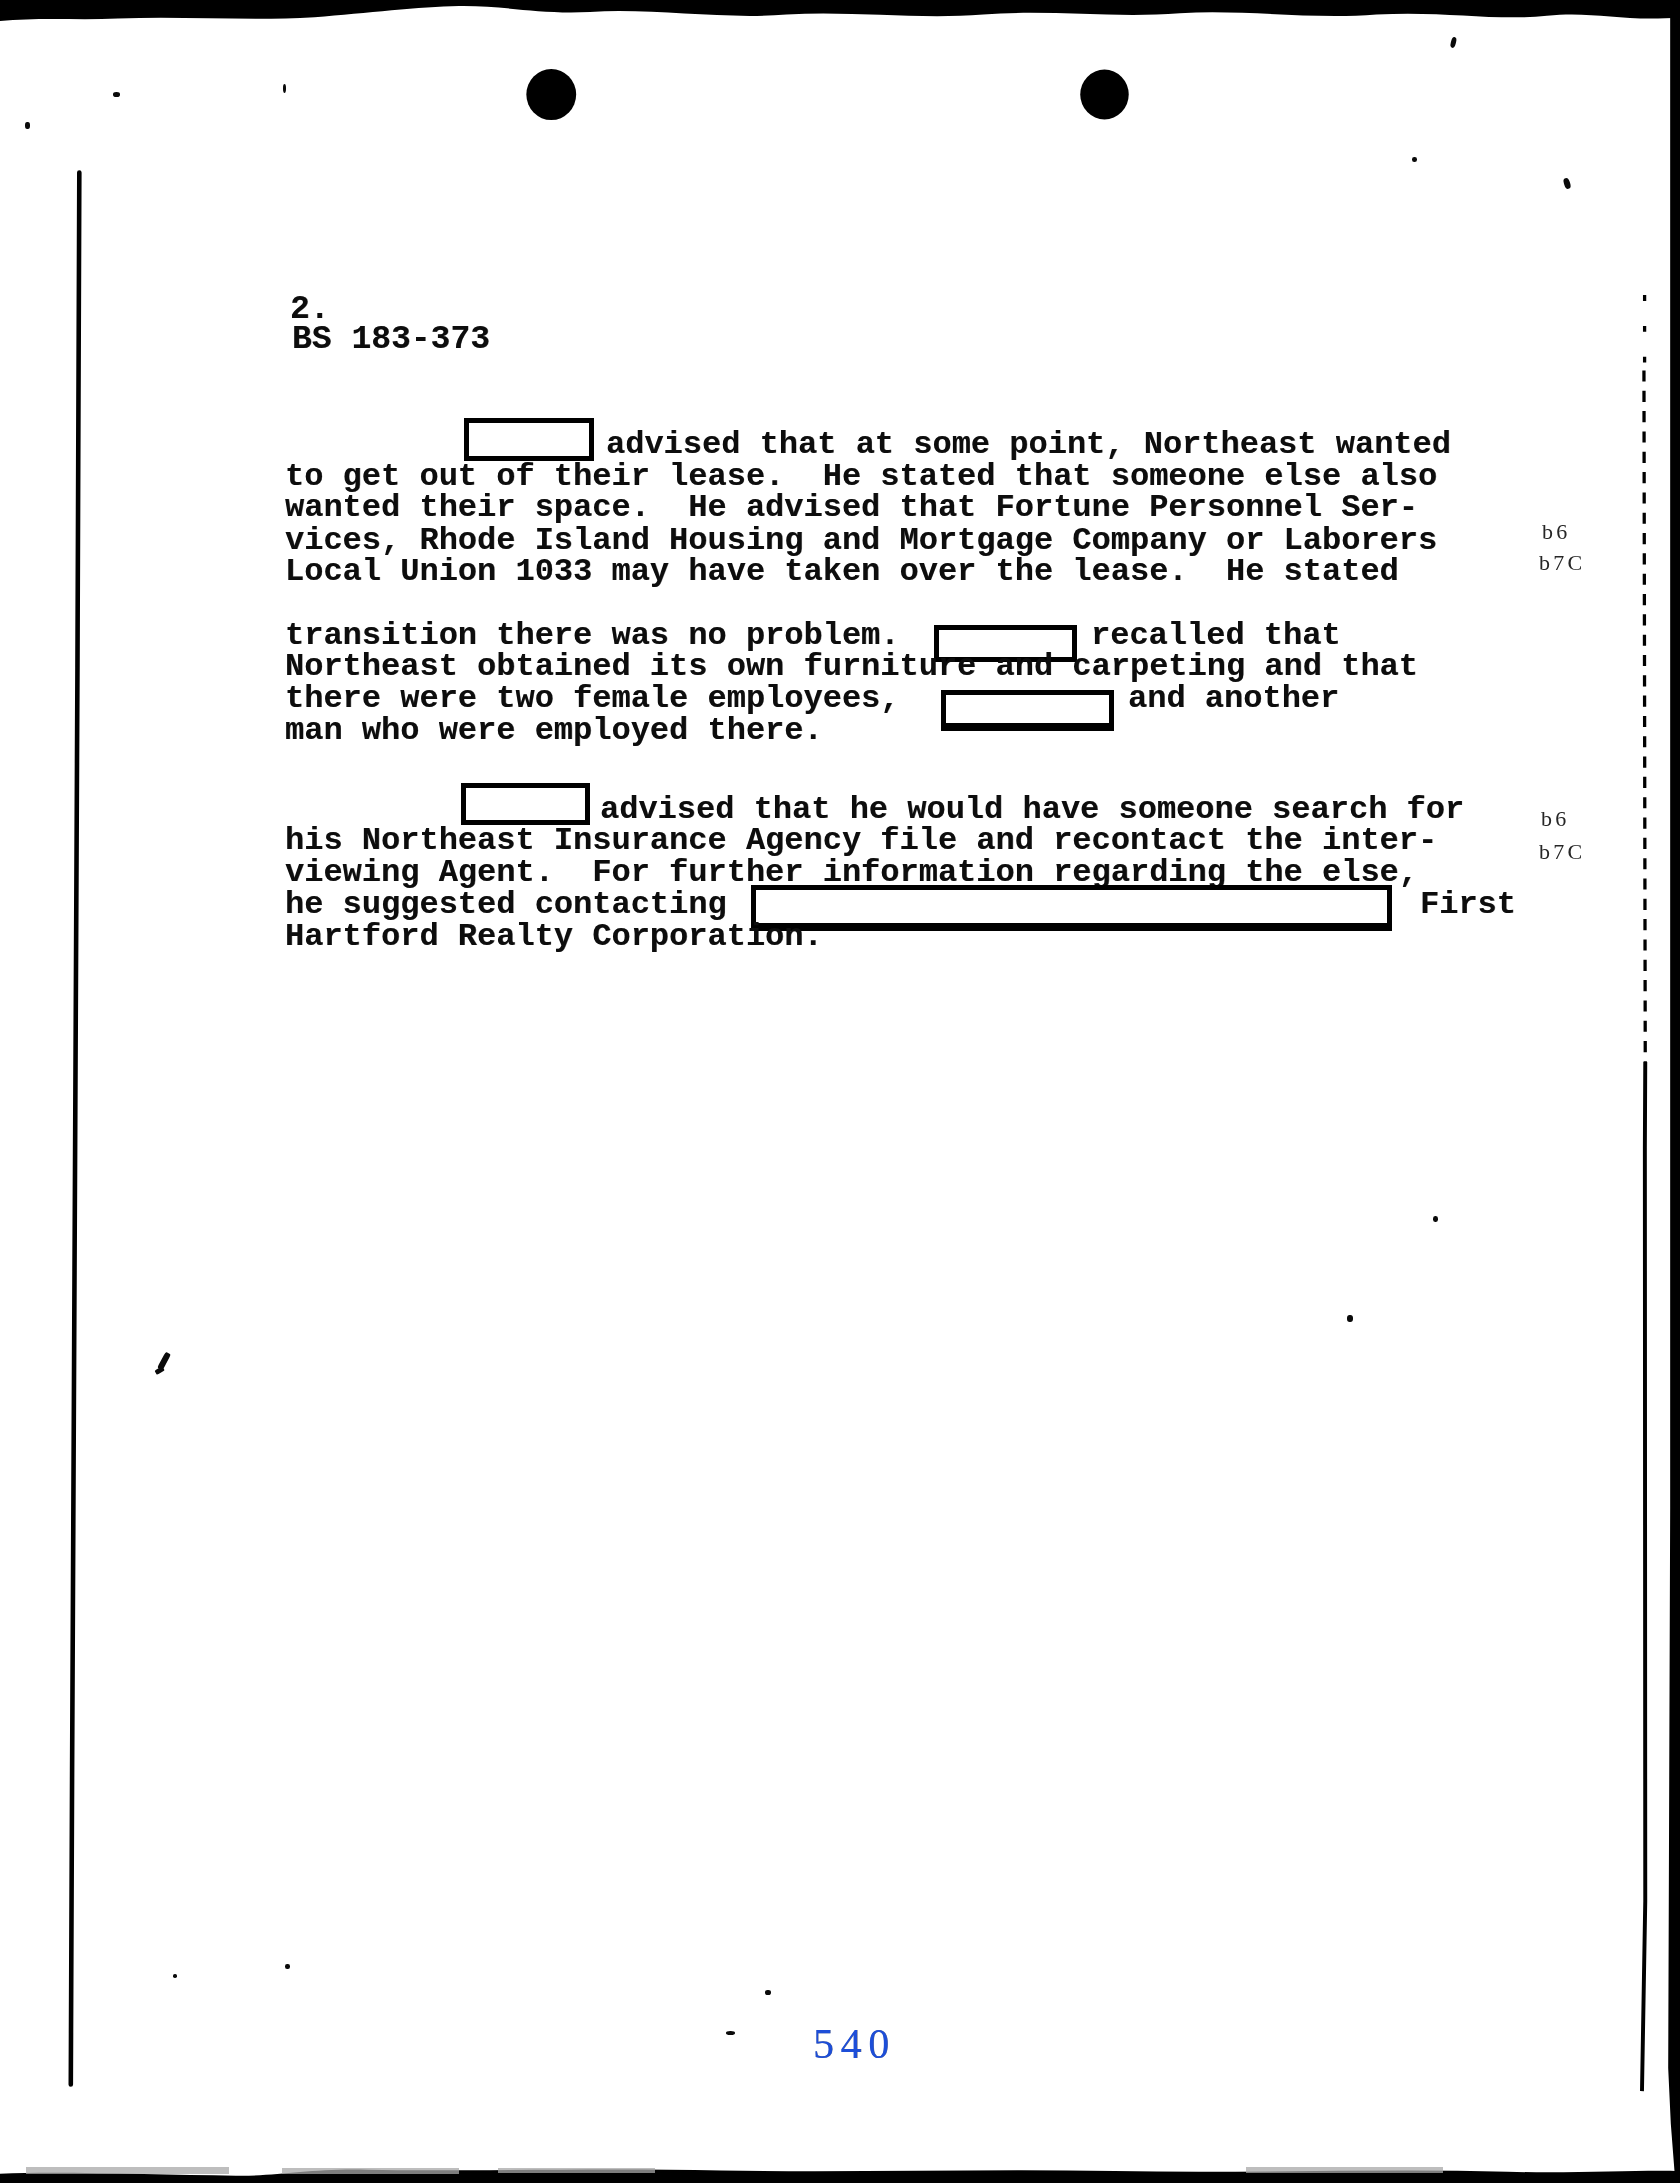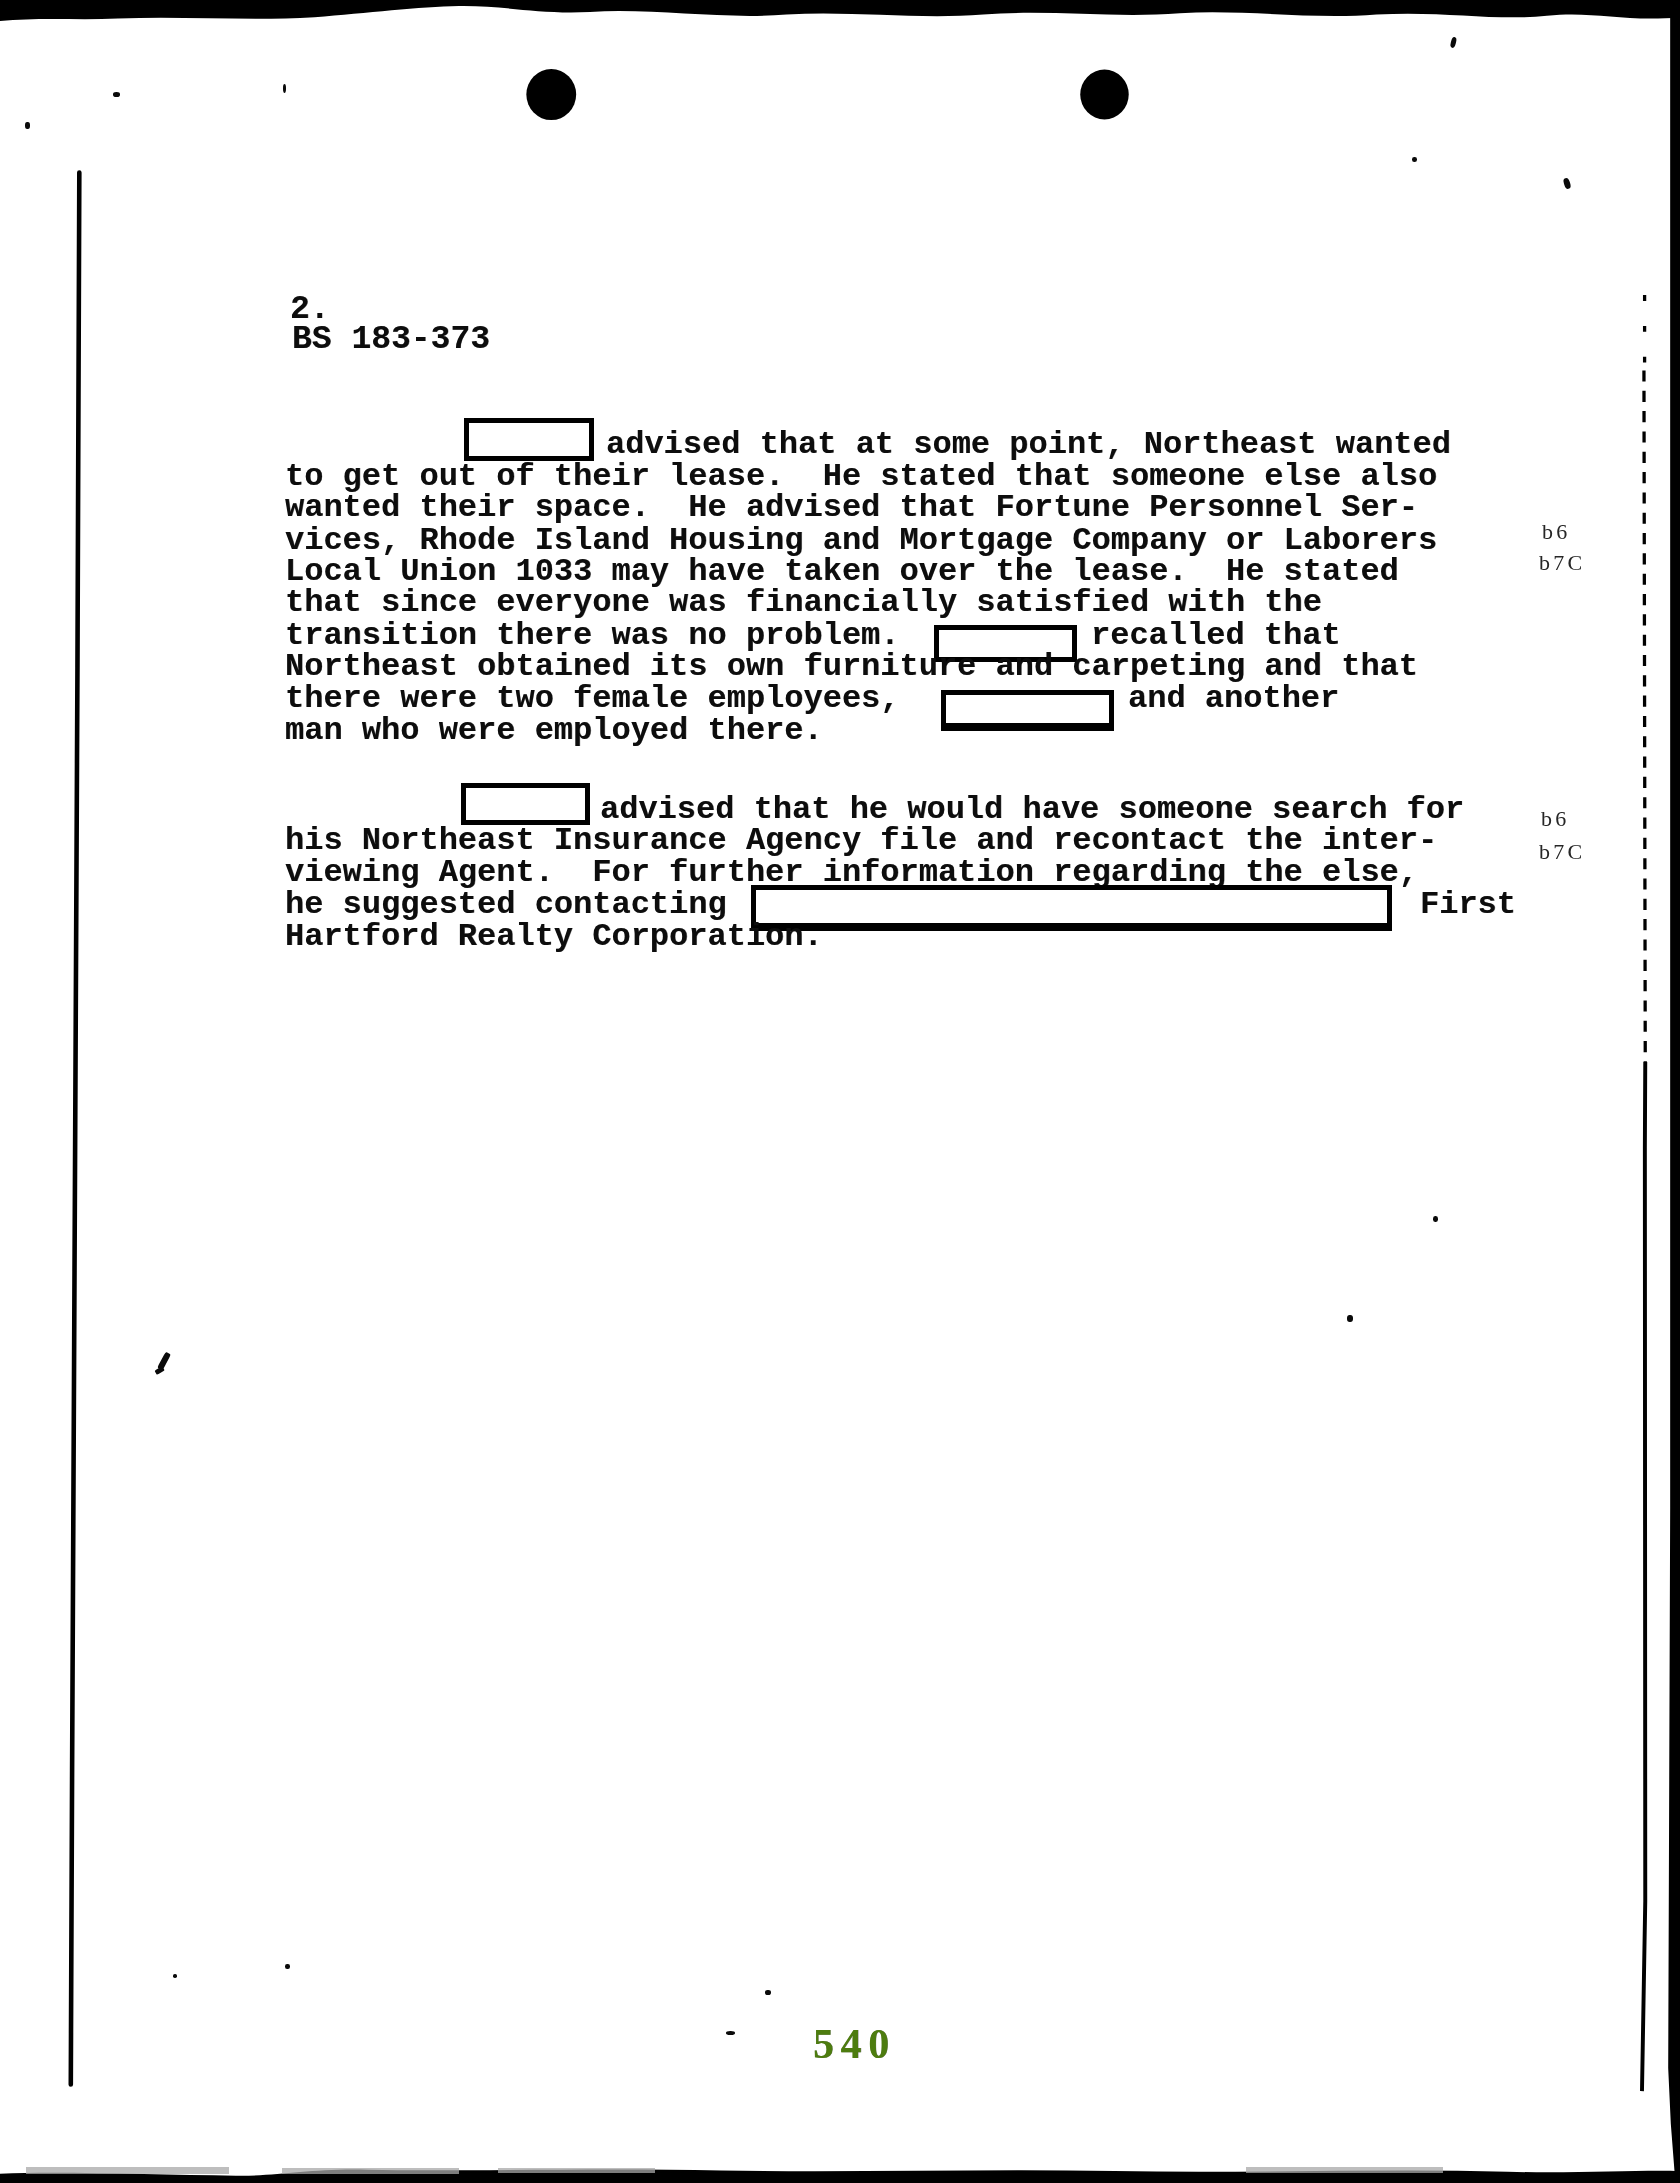--- a/index.html
+++ b/index.html
@@ -34,25 +34,25 @@
     font-weight:normal;
     font-size:22px;
     line-height:30px;
     letter-spacing:3.3px;
     color:#262626;
     white-space:pre;
   }
   .stamp{
     position:absolute;
     font-family:"Liberation Serif", serif;
-    font-weight:bold;
+    font-weight:normal;
     font-size:42px;
     line-height:42px;
     letter-spacing:6.6px;
-    color:#4d7c0f;
+    color:#1d4ed8;
     text-shadow:0.3px 0.3px 0 rgba(0,0,0,0.5);
   }
   .speck{
     position:absolute;
     background:#0a0a0a;
     border-radius:45%;
   }
   .smudge{
     position:absolute;
     background:#a8a8a8;
@@ -96,21 +96,20 @@
 
   <div class="tw hdr" style="left:290px;top:294px;">2.</div>
   <div class="tw hdr" style="left:292px;top:324px;">BS 183-373</div>
 
   <div class="redaction" style="left:464px;top:418px;width:130px;height:43px;border-width:5.2px;"></div>
   <div class="tw" style="left:606px;top:429px;">advised that at some point, Northeast wanted</div>
   <div class="tw" style="left:285px;top:461px;">to get out of their lease.  He stated that someone else also</div>
   <div class="tw" style="left:285px;top:492px;">wanted their space.  He advised that Fortune Personnel Ser-</div>
   <div class="tw" style="left:285px;top:525px;">vices, Rhode Island Housing and Mortgage Company or Laborers</div>
   <div class="tw" style="left:285px;top:556px;">Local Union 1033 may have taken over the lease.  He stated</div>
-  <div class="tw" style="left:285px;top:587px;">that since everyone was financially satisfied with the</div>
   <div class="tw" style="left:285px;top:620px;">transition there was no problem.</div>
   <div class="redaction" style="left:934px;top:625px;width:143px;height:37px;border-width:5.9px;"></div>
   <div class="tw" style="left:1091px;top:620px;">recalled that</div>
   <div class="tw" style="left:285px;top:651px;">Northeast obtained its own furniture and carpeting and that</div>
   <div class="tw" style="left:285px;top:683px;">there were two female employees,</div>
   <div class="redaction" style="left:941px;top:690px;width:173px;height:41px;border-width:5.2px;border-bottom-width:8.5px;"></div>
   <div class="tw" style="left:1128px;top:683px;">and another</div>
   <div class="tw" style="left:285px;top:715px;">man who were employed there.</div>
 
   <div class="redaction" style="left:461px;top:783px;width:129px;height:42px;border-width:5.2px;"></div>

